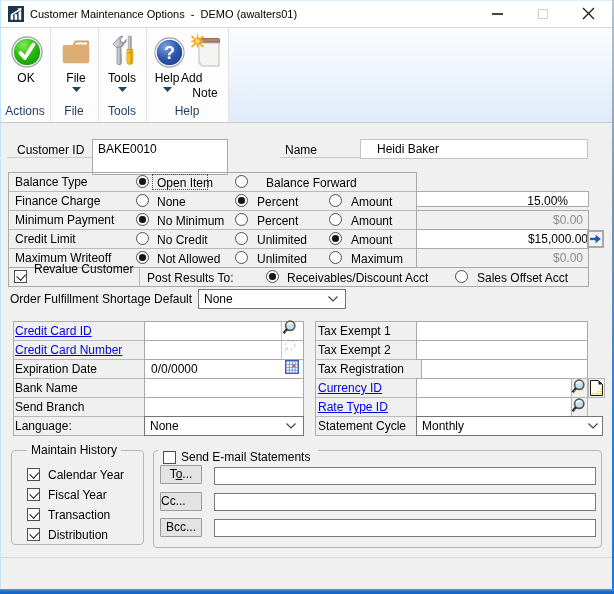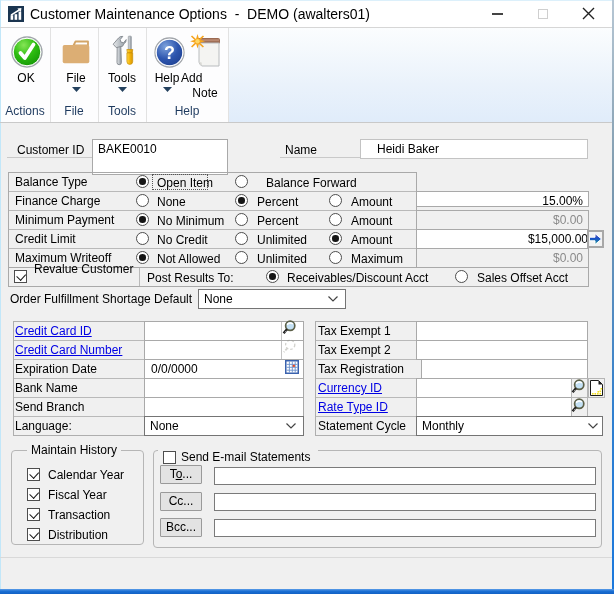--- a/index.html
+++ b/index.html
@@ -26,21 +26,21 @@
 
 <div class="abs" style="left:1px;top:1px;width:611px;height:26px;background:#fff"></div>
 <div class="abs" style="left:0;top:27px;width:612px;height:1px;background:#d6d6d6"></div>
 <svg class="abs" style="left:8px;top:6px" width="16" height="16" viewBox="0 0 16 16">
 <rect x="0" y="0" width="16" height="16" fill="#1b3550"></rect>
 <rect x="2.6" y="9.2" width="2.6" height="4.6" fill="#fff"></rect>
 <rect x="6.6" y="8.2" width="2.6" height="5.6" fill="#fff"></rect>
 <rect x="10.6" y="5.6" width="2.6" height="8.2" fill="#fff"></rect>
 <path d="M2.6 8.6 L10.4 3.4 L9.4 2.6 L13.4 2 L13 6 L11.6 4.8 L3.4 9.8 Z" fill="#fff"></path>
 </svg>
-<div class="lbl" style="left:30px;top:7px;font-size:14px">Customer Maintenance Options&nbsp;&nbsp;-&nbsp;&nbsp;DEMO (awalters01)</div>
+<div class="lbl" style="left:30px;top:7px;font-size:11px">Customer Maintenance Options&nbsp;&nbsp;-&nbsp;&nbsp;DEMO (awalters01)</div>
 <div class="abs" style="left:492px;top:13px;width:11px;height:2px;background:#444"></div>
 <div class="abs" style="left:538px;top:9px;width:10px;height:10px;border:1px solid #cfcfcf"></div>
 <svg class="abs" style="left:582px;top:7px" width="13" height="13" viewBox="0 0 13 13">
 <path d="M1 1 L12 12 M12 1 L1 12" stroke="#222" stroke-width="1.4"></path>
 </svg>
 
 <div class="abs" style="left:1px;top:28px;width:611px;height:94px;background:linear-gradient(#fbfdfe,#eaf2fb 60%,#e0ecfa)"></div>
 <div class="abs" style="left:1px;top:28px;width:228px;height:94px;background:#fdfdfe"></div>
 <div class="abs" style="left:0;top:122px;width:612px;height:1px;background:#c9c9c9"></div>
 <div class="vline" style="left:50px;top:28px;height:94px;background:#e2e2e2"></div>
@@ -184,21 +184,21 @@
 <div class="lbl" style="left:351px;top:252px">Maximum</div>
 
 <div class="cb on" style="left:14px;top:270px"></div>
 <div class="lbl" style="left:34px;top:262px">Revalue Customer</div>
 <div class="lbl" style="left:147px;top:271px">Post Results To:</div>
 <div class="rad on" style="left:266px;top:270px"></div>
 <div class="lbl" style="left:287px;top:271px">Receivables/Discount Acct</div>
 <div class="rad" style="left:455px;top:270px"></div>
 <div class="lbl" style="left:477px;top:271px">Sales Offset Acct</div>
 
-<div class="fld" style="left:416px;top:191px;width:173px;height:16px;text-align:right;line-height:18px;padding-right:5px">15.00%</div>
+<div class="fld" style="left:416px;top:191px;width:173px;height:16px;text-align:right;line-height:18px;padding-right:20px">15.00%</div>
 <div class="fld" style="left:416px;top:210px;width:173px;height:20px;text-align:right;line-height:18px;padding-right:5px;background:#f0f0f0;color:#8a8a8a">$0.00</div>
 <div class="fld" style="left:416px;top:229px;width:173px;height:20px;text-align:right;line-height:18px;">$15,000.00</div>
 <div class="fld" style="left:416px;top:248px;width:173px;height:20px;text-align:right;line-height:18px;padding-right:5px;background:#f0f0f0;color:#8a8a8a">$0.00</div>
 
 <div class="abs" style="left:587px;top:230px;width:17px;height:18px;border:2px solid #a8a8a8;background:#f2f2f2"></div>
 <svg class="abs" style="left:589px;top:232px" width="13" height="14" viewBox="0 0 13 14">
 <defs>
       <linearGradient id="ar" x1="0" y1="0" x2="0" y2="1">
 <stop offset="0" stop-color="#6a5cae"></stop>
         <stop offset="0.45" stop-color="#1a50c8"></stop>
@@ -321,18 +321,18 @@
 <div class="cb on" style="left:27px;top:528px"></div>
 <div class="lbl" style="left:48px;top:528px">Distribution</div>
 
 <div class="grp" style="left:153px;top:450px;width:449px;height:98px"></div>
 <div class="abs" style="left:158px;top:446px;width:160px;height:10px;background:#f0f0f0"></div>
 <div class="cb" style="left:163px;top:451px"></div>
 <div class="lbl" style="left:181px;top:450px">Send E-mail Statements</div>
 
 <div class="abs" style="left:160px;top:465px;width:42px;height:19px;border:1px solid #9a9a9a;border-radius:1px;background:#e3e3e3;text-align:center;line-height:17px">T<u>o</u>...</div>
 <div class="fld" style="left:214px;top:467px;width:382px;height:18px;border-color:#7a7a7a"></div>
-<div class="abs" style="left:160px;top:492px;width:42px;height:19px;border:1px solid #9a9a9a;border-radius:1px;background:#e3e3e3;text-align:center;line-height:17px">Cc...</div>
+<div class="abs" style="left:160px;top:492px;width:42px;height:19px;border:1px solid #9a9a9a;border-radius:1px;background:#e3e3e3;text-align:left;line-height:17px">Cc...</div>
 <div class="fld" style="left:214px;top:493px;width:382px;height:18px;border-color:#7a7a7a"></div>
 <div class="abs" style="left:160px;top:518px;width:42px;height:19px;border:1px solid #9a9a9a;border-radius:1px;background:#e3e3e3;text-align:center;line-height:17px">Bcc...</div>
 <div class="fld" style="left:214px;top:519px;width:382px;height:18px;border-color:#7a7a7a"></div>
 
 <div class="hline" style="left:0;top:557px;width:612px;background:#d9d9d9"></div>
 
 </body></html>

